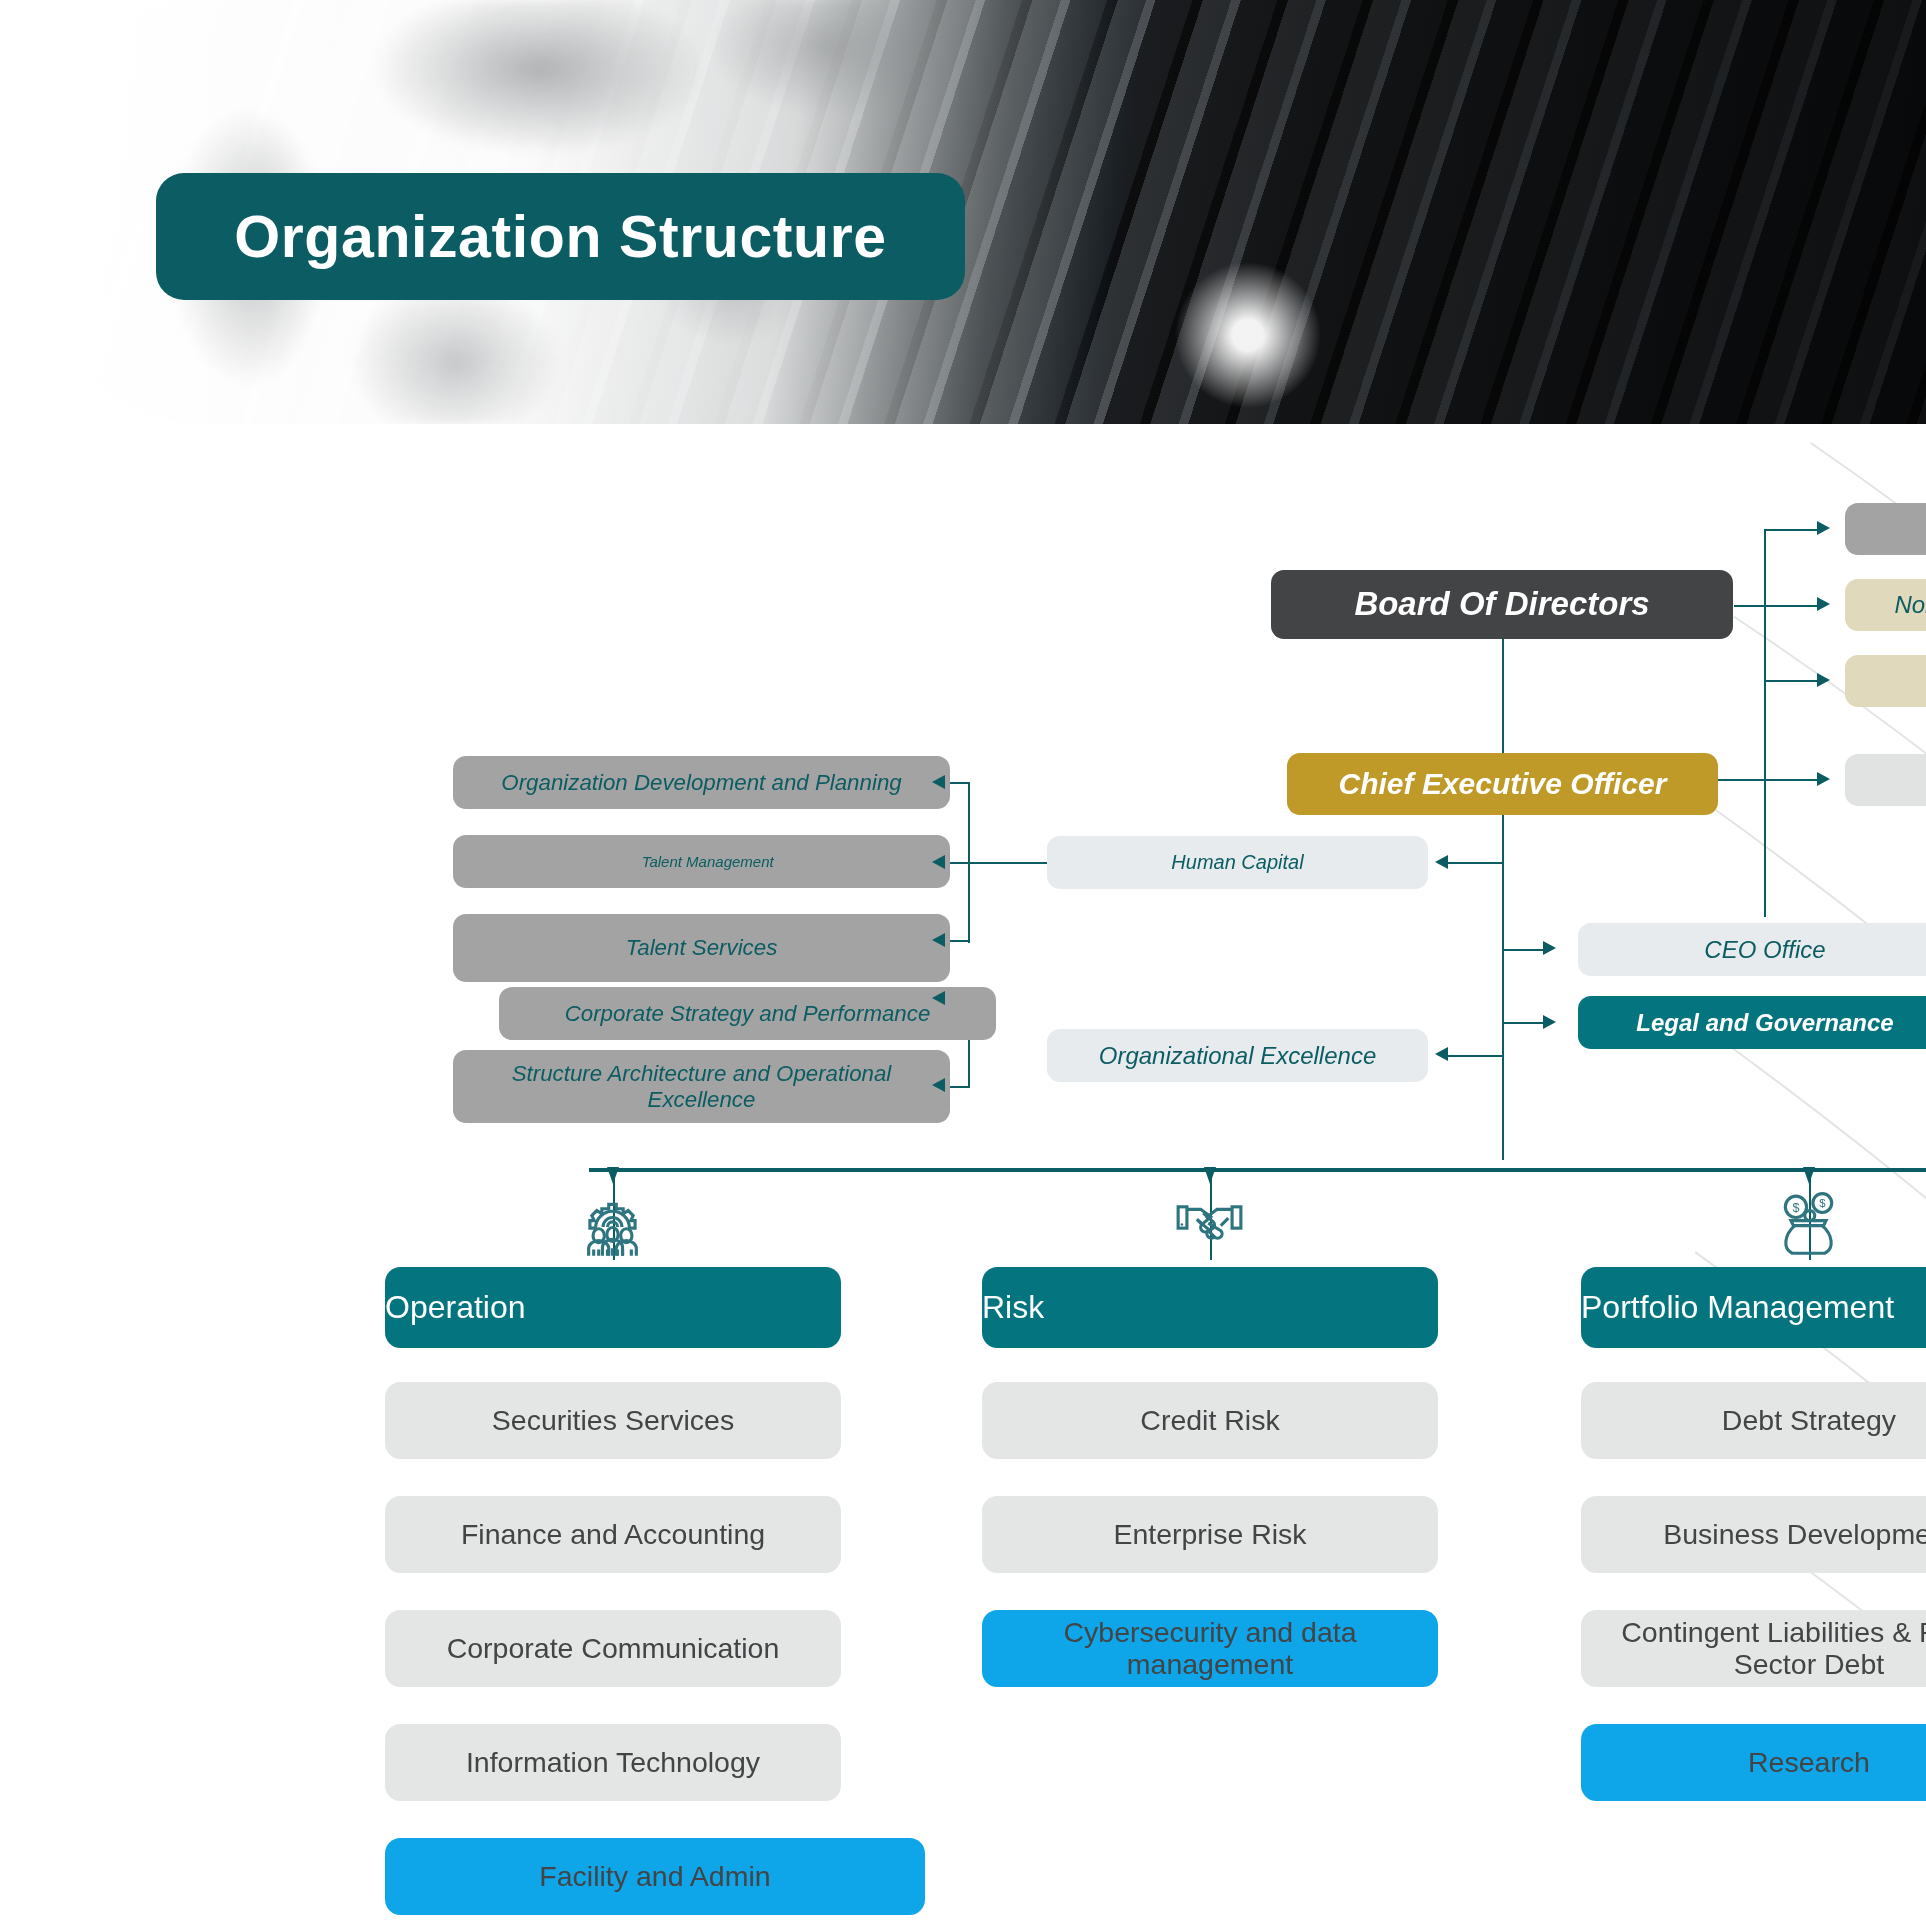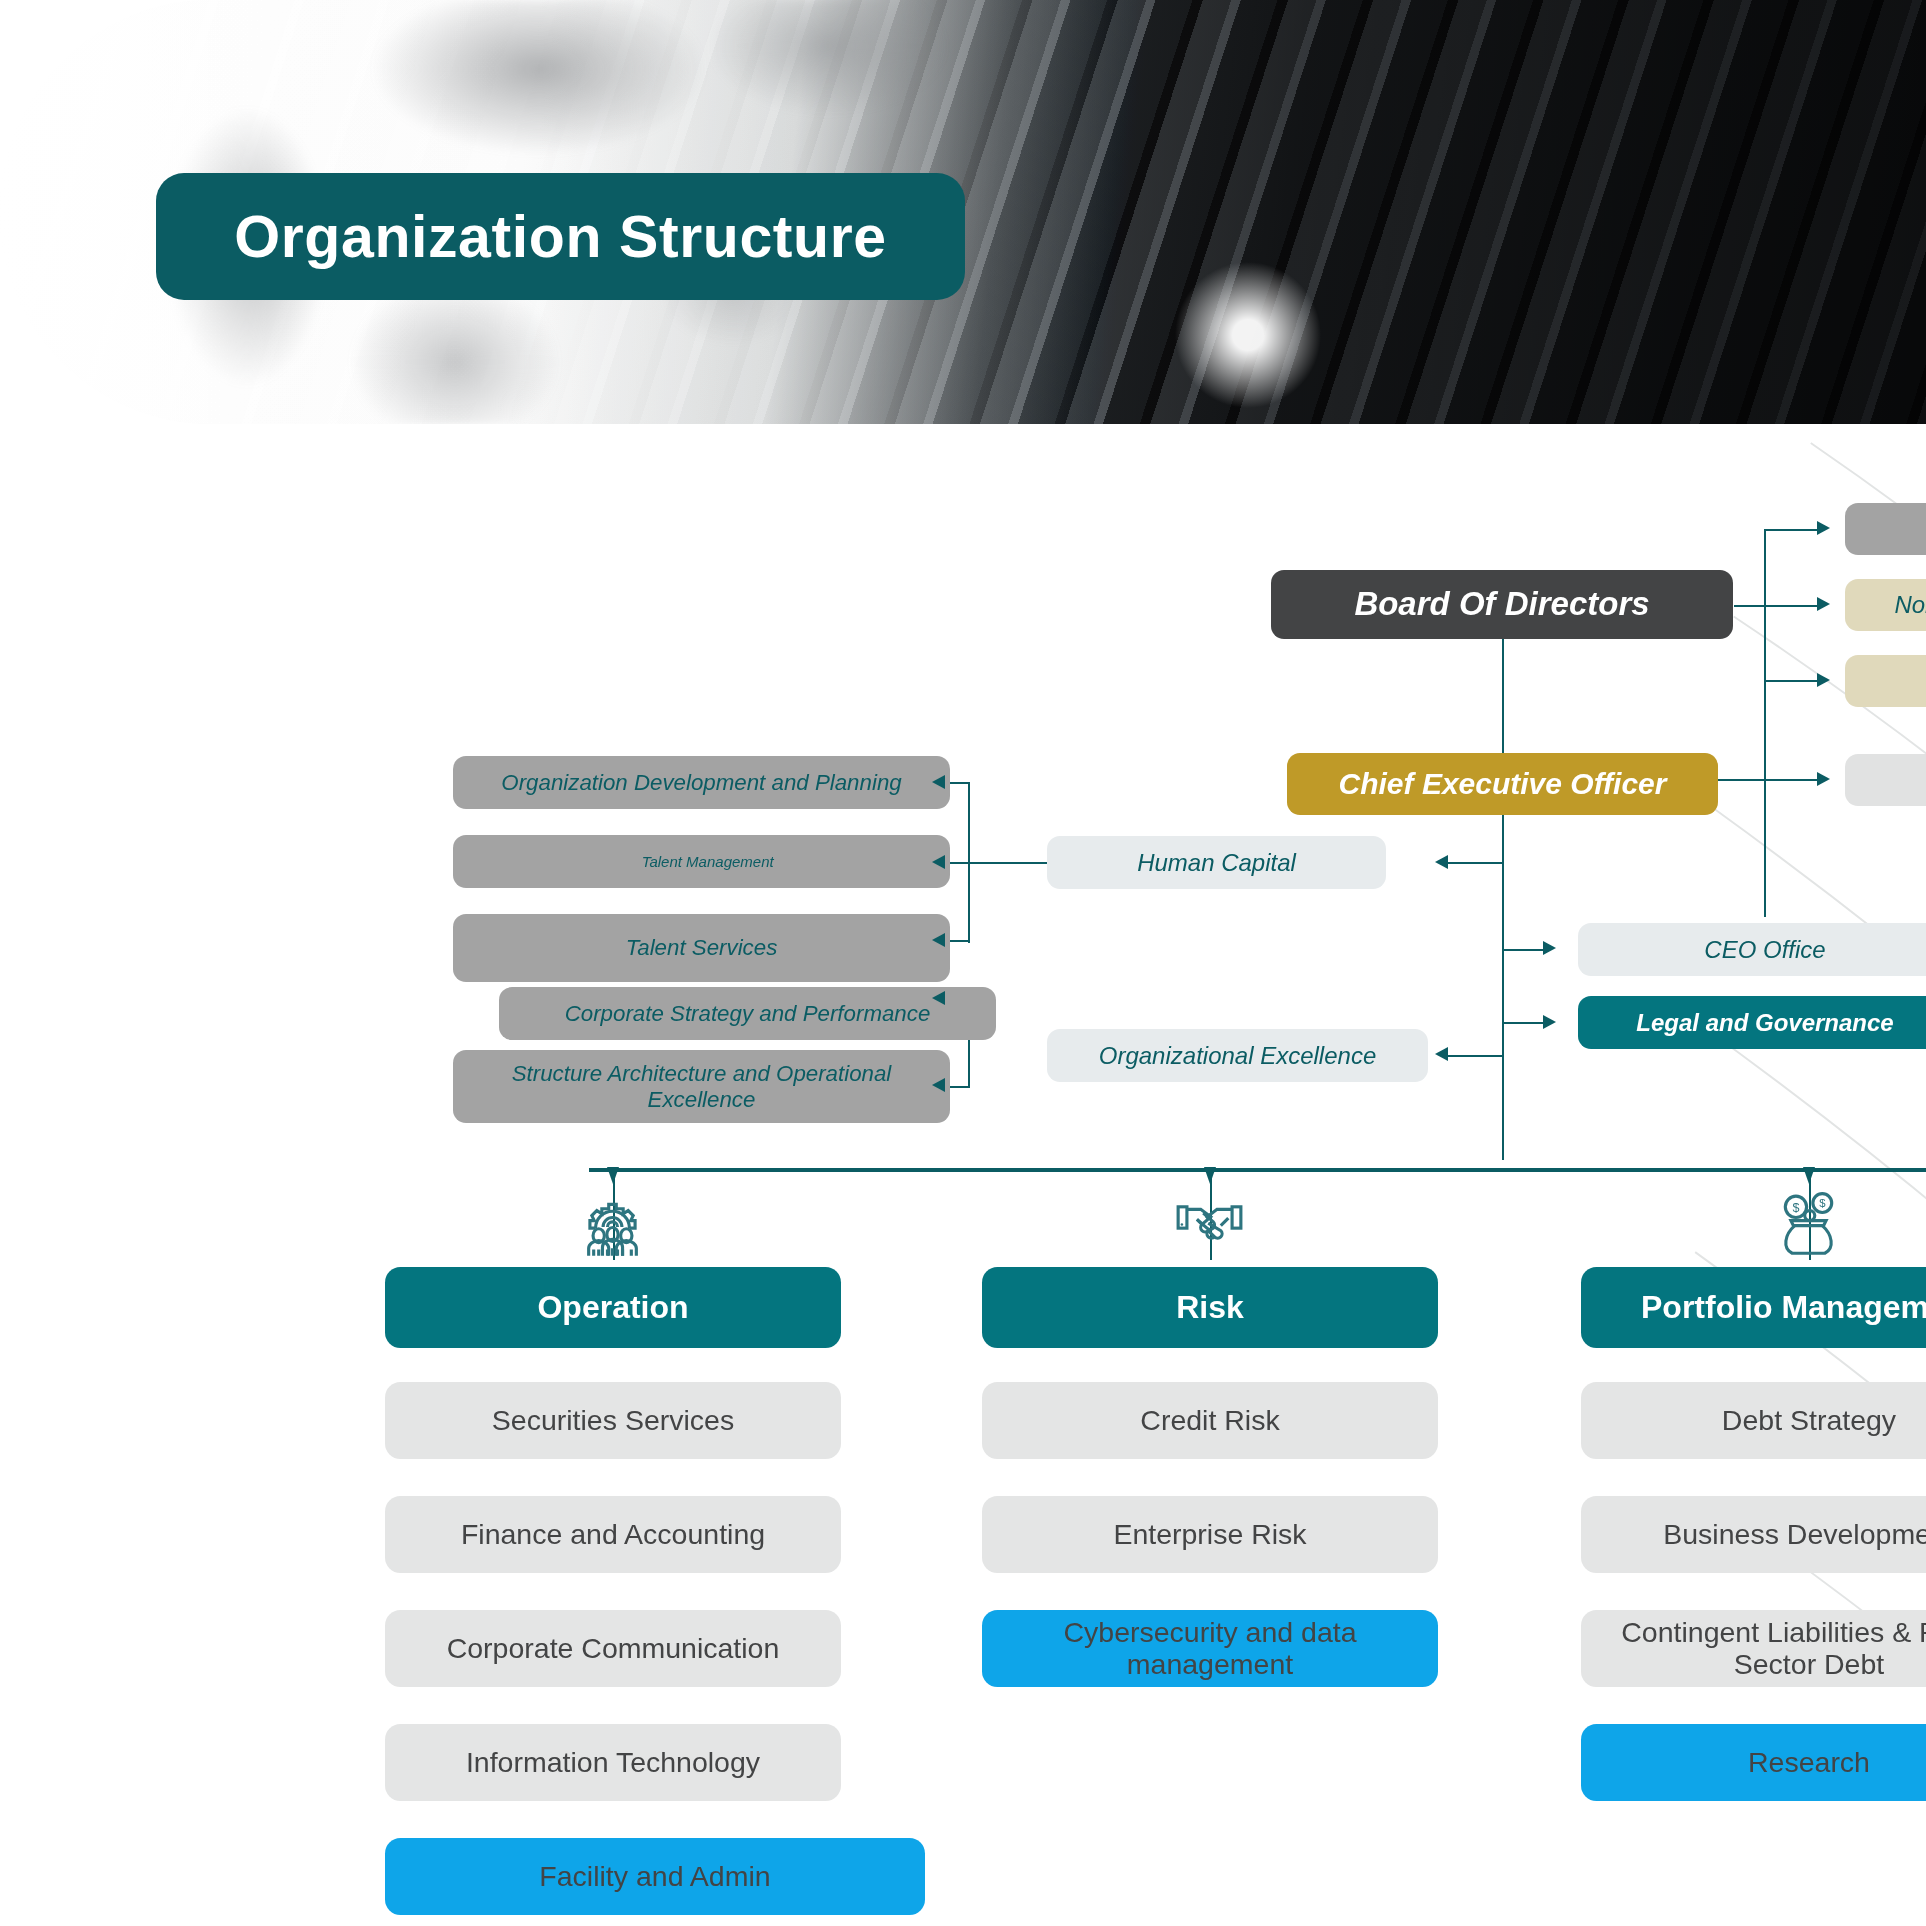--- a/index.html
+++ b/index.html
@@ -139,22 +139,22 @@
     position: absolute;
     width: 77px; height: 69px;
     z-index: 6;
   }
   .dept-head {
     position: absolute;
     height: 81px;
     border-radius: 15.4px;
     background: #04757F;
     color: #fff;
-    display: flex; align-items: center; justify-content: center;
-    font-size: 32px; font-weight: 700;
+    display: flex; align-items: center; 
+    font-size: 32px; font-weight: 400;
     z-index: 6;
   }
   .dept-item {
     position: absolute;
     height: 77px;
     border-radius: 15.4px;
     display: flex; align-items: center; justify-content: center;
     text-align: center;
     font-size: 28.5px;
     z-index: 6;
@@ -237,21 +237,21 @@
   <span class="lbl">Chief Executive Officer</span>
 </div>
 
 <div class="hline" style="left:1718px; top:779px; width:99px;"></div>
 <div class="dia-r" style="left:1817px; top:772px;"></div>
 
 <div class="trunk vline" style="left:1502px; top:815px; height:345px; width:1.9px;"></div>
 
 <div class="hline" style="left:1448px; top:862px; width:54px;"></div>
 <div class="dia-l" style="left:1435px; top:855px;"></div>
-<div class="node n-gendept-teal" style="left:1047px; top:836px; width:339px; height:53px; font-size:24px;justify-content:flex-end;">
+<div class="node n-gendept-teal" style="left:1047px; top:836px; width:381px; height:53px; font-size:20px;justify-content:flex-end;">
   <span class="lbl">Human Capital</span>
 </div>
 
 <div class="vline" style="left:968px; top:783px; height:160px;"></div>
 <div class="hline" style="left:968px; top:782px; width:0px;"></div>
 <div class="hline" style="left:945px; top:782px; width:25px;"></div>
 <div class="dia-l" style="left:932px; top:775px;"></div>
 <div class="hline" style="left:945px; top:862px; width:104px;"></div>
 <div class="dia-l" style="left:932px; top:855px;"></div>
 <div class="hline" style="left:945px; top:940px; width:25px;"></div>

